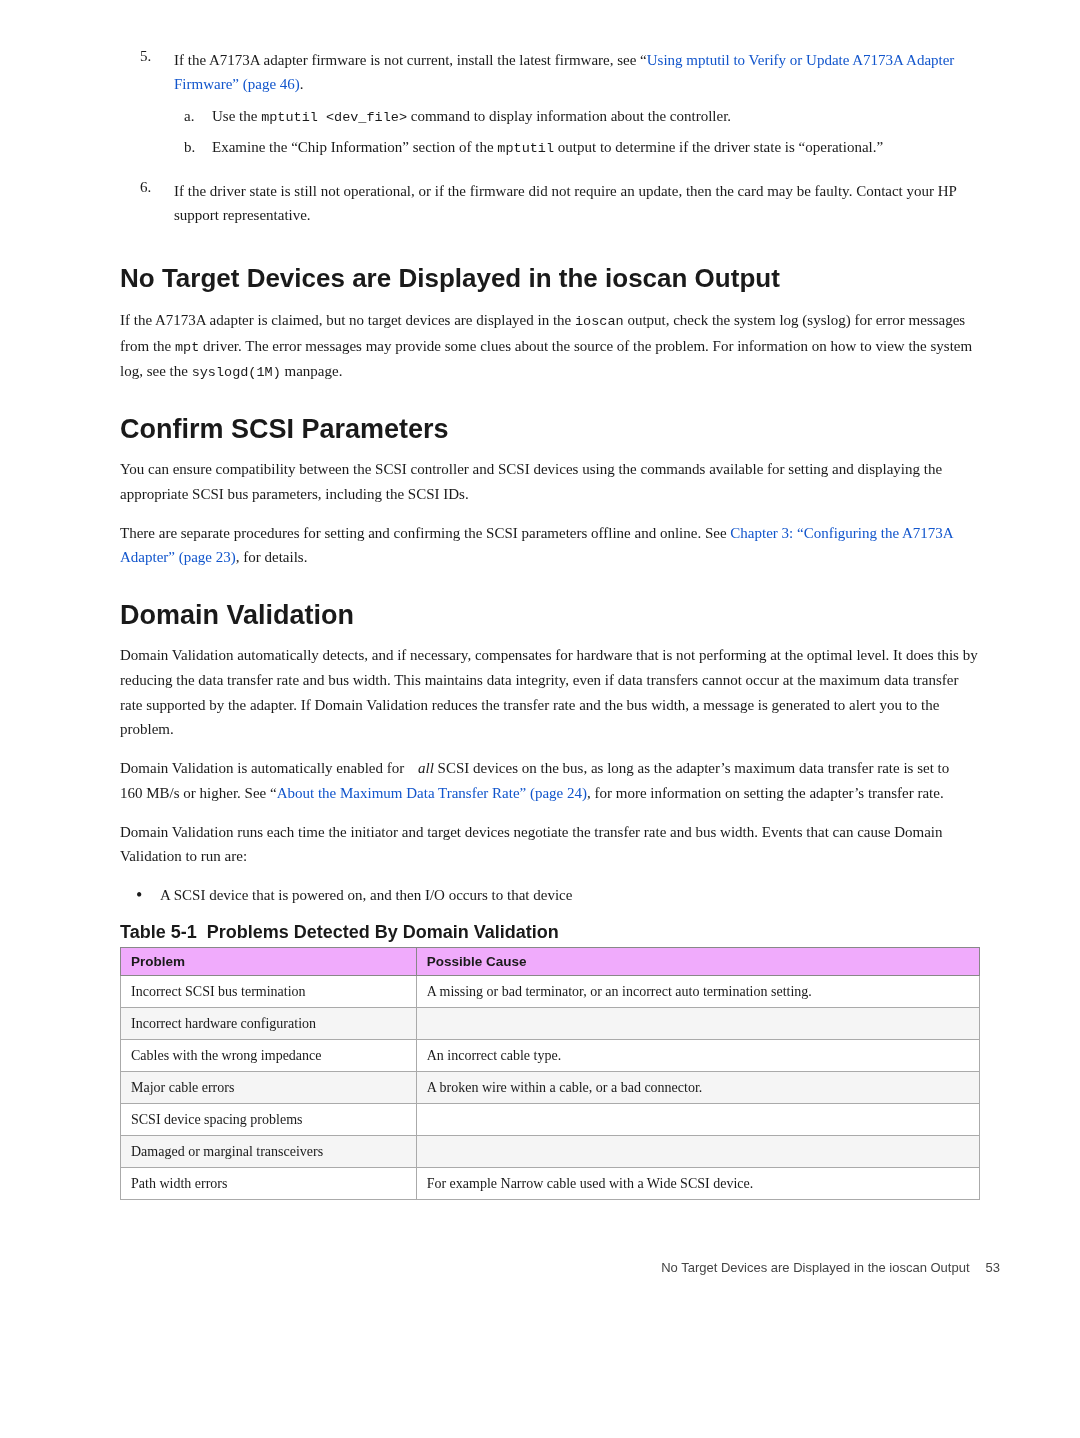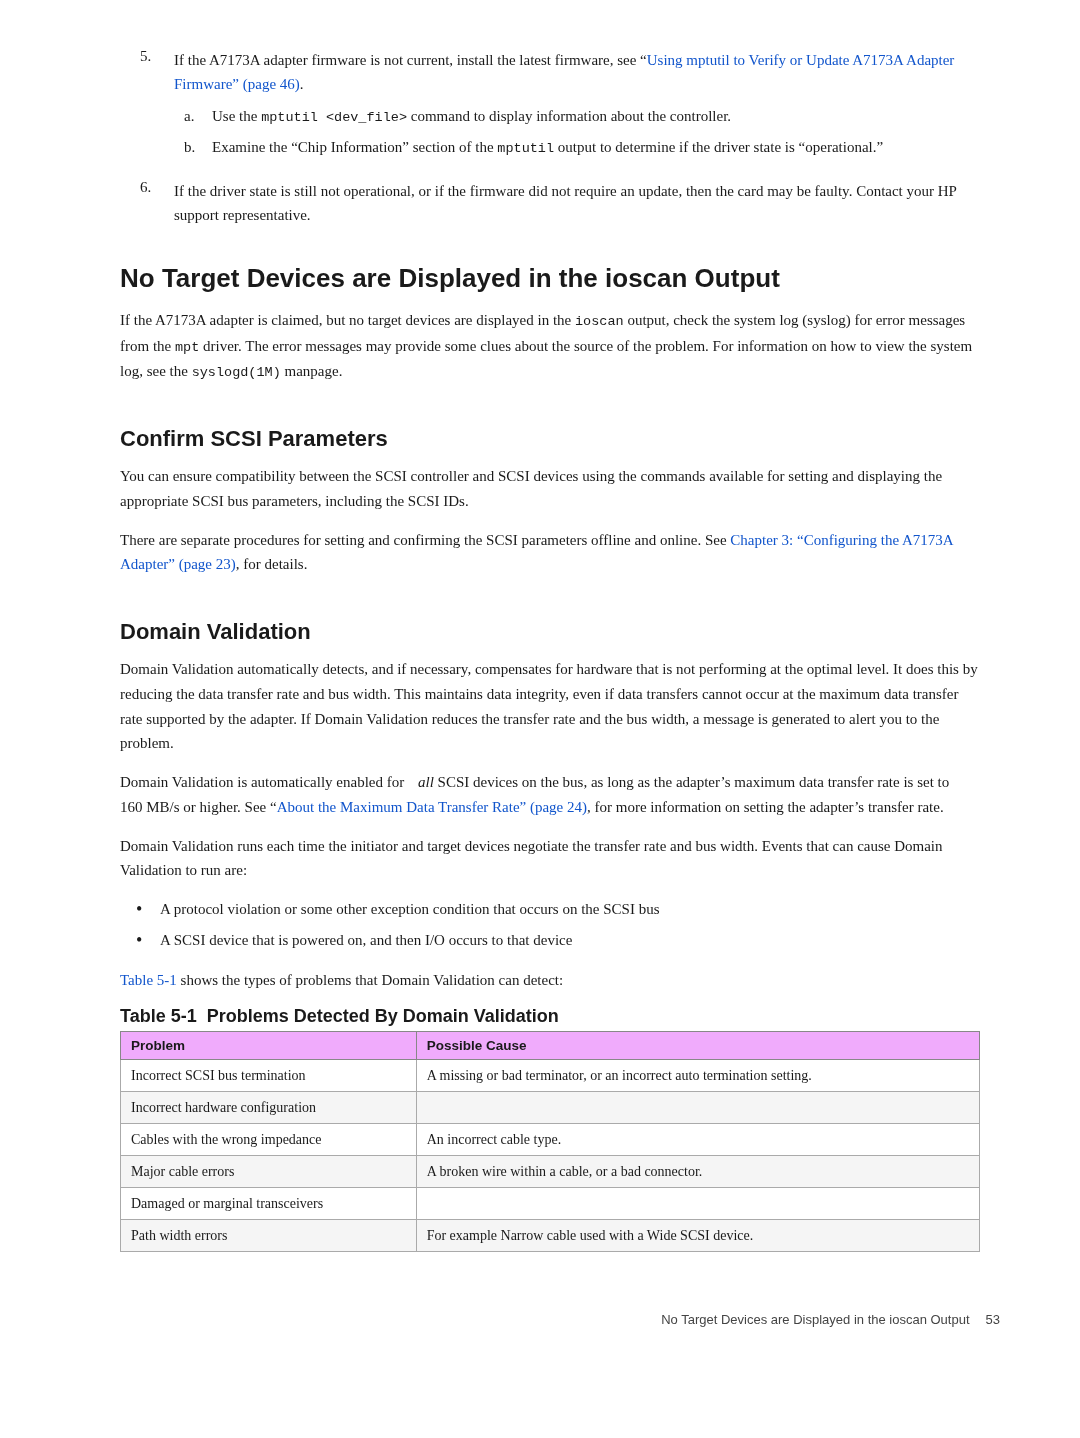--- a/index.html
+++ b/index.html
@@ -69,24 +69,24 @@
       font-size: 26px;
       font-weight: bold;
       color: #1a1a1a;
       margin-top: 36px;
       margin-bottom: 14px;
       line-height: 1.2;
     }
 
     .subsection-heading {
       font-family: Arial, Helvetica, sans-serif;
-      font-size: 22px;
+      font-size: 27px;
       font-weight: bold;
       color: #1a1a1a;
-      margin-top: 42px;
+      margin-top: 30px;
       margin-bottom: 12px;
     }
 
     
     .para {
       line-height: 1.65;
       margin-bottom: 14px;
       font-size: 15px;
     }
 
@@ -233,30 +233,24 @@
 
   <h2 class="subsection-heading">Domain Validation</h2>
   <p class="para">Domain Validation automatically detects, and if necessary, compensates for hardware that is not performing at the optimal level. It does this by reducing the data transfer rate and bus width. This maintains data integrity, even if data transfers cannot occur at the maximum data transfer rate supported by the adapter. If Domain Validation reduces the transfer rate and the bus width, a message is generated to alert you to the problem.</p>
   <p class="para">
     Domain Validation is automatically enabled for <em>all</em> SCSI devices on the bus, as long as the adapter’s maximum data transfer rate is set to 160&nbsp;MB/s or higher. See “<a class="link">About the Maximum Data Transfer Rate” (page&nbsp;24)</a>, for more information on setting the adapter’s transfer rate.
   </p>
   <p class="para">Domain Validation runs each time the initiator and target devices negotiate the transfer rate and bus width. Events that can cause Domain Validation to run are:</p>
 
   <ul class="bullet-list">
     <li>
-      <span>A protocol violation or some other exception condition that occurs on the SCSI bus</span>
-    </li>
-    <li>
       <span>A SCSI device that is powered on, and then I/O occurs to that device</span>
     </li>
   </ul>
 
-  <p class="para">
-    <a class="link">Table&nbsp;5-1</a> shows the types of problems that Domain Validation can detect:
-  </p>
 
   <p class="table-caption">Table&nbsp;5-1&nbsp;&nbsp;Problems Detected By Domain Validation</p>
 
   <table class="problems-table">
     <thead>
       <tr>
         <th>Problem</th>
         <th>Possible Cause</th>
       </tr>
     </thead>
@@ -271,20 +265,24 @@
         </tr>
         <tr>
           <td>Cables with the wrong impedance</td>
           <td>An incorrect cable type.</td>
         </tr>
         <tr>
           <td>Major cable errors</td>
           <td>A broken wire within a cable, or a bad connector.</td>
         </tr>
         <tr>
+          <td>SCSI device spacing problems</td>
+          <td></td>
+        </tr>
+        <tr>
           <td>Damaged or marginal transceivers</td>
           <td></td>
         </tr>
         <tr>
           <td>Path width errors</td>
           <td>For example Narrow cable used with a Wide SCSI device.</td>
         </tr>
       </tbody>
   </table>
 

